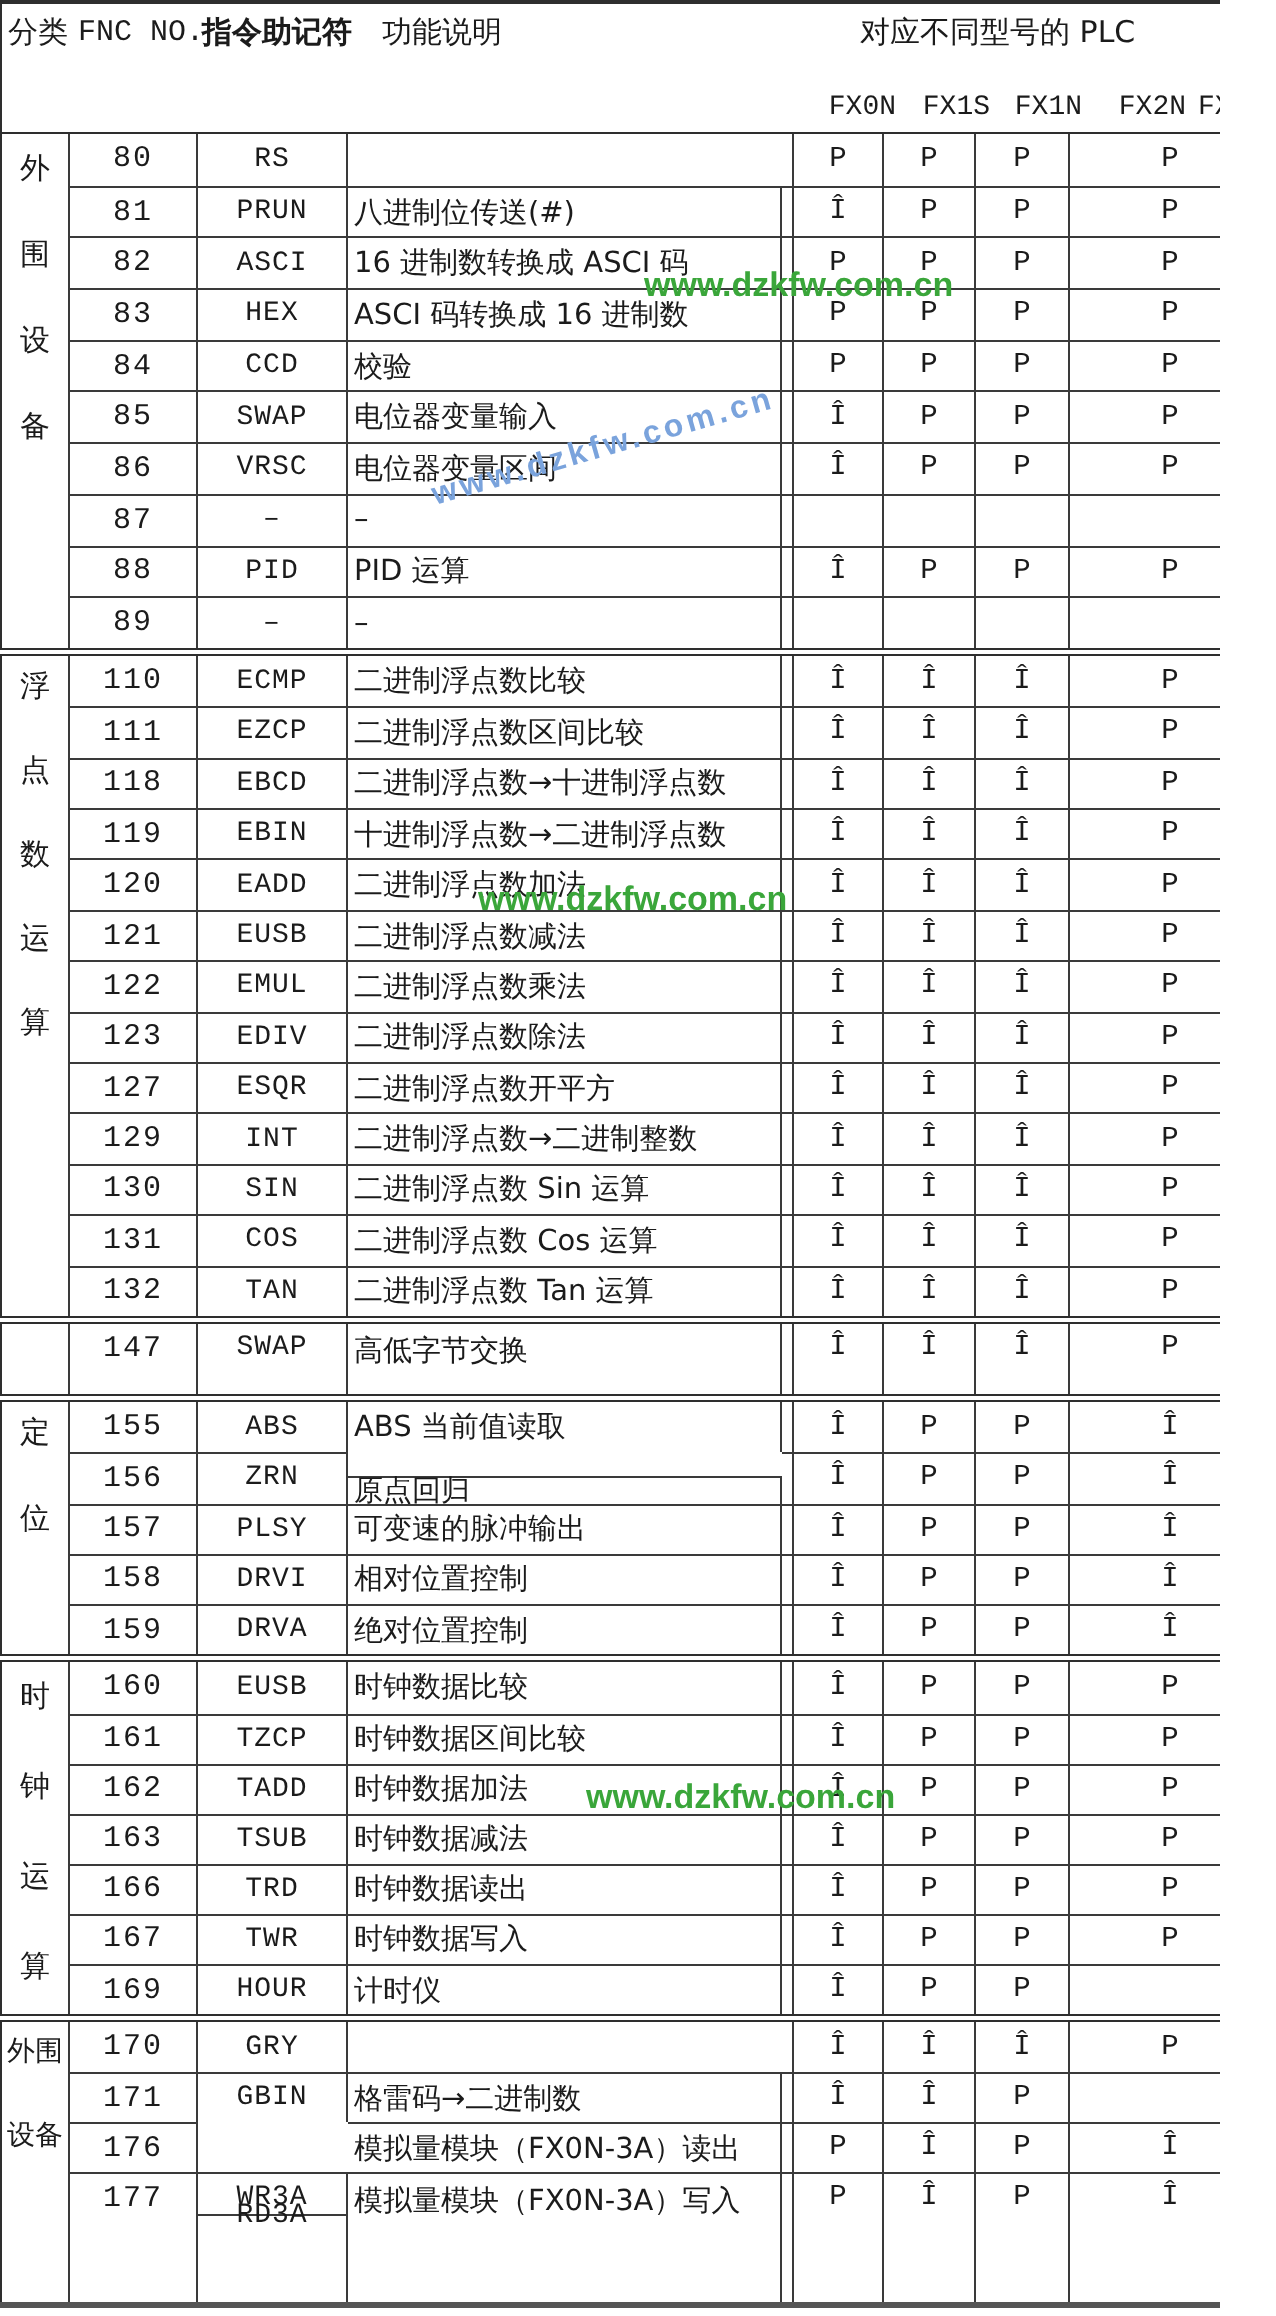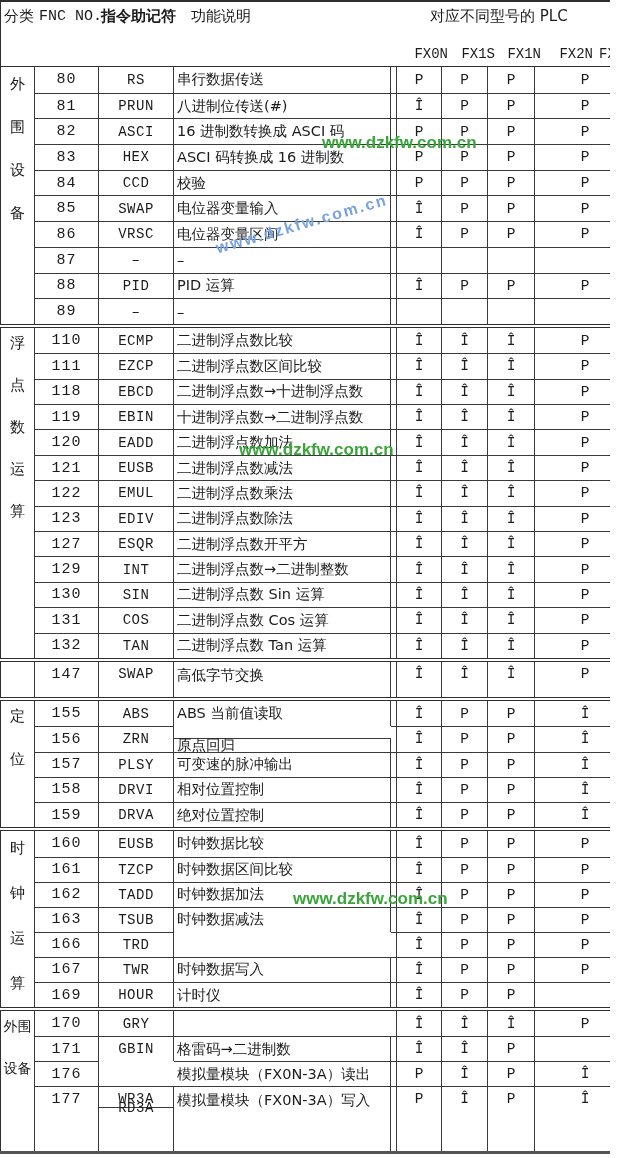--- a/index.html
+++ b/index.html
@@ -140,21 +140,20 @@
   <div id="sections">
       <div class="section sec0">
         <div class="cell c-cat" style="grid-area: 1 / 1 / span 10;">
           <span>外</span>
           <span>围</span>
           <span>设</span>
           <span>备</span>
         </div>
         <div class="cell c-fnc" style="grid-area: 1 / 2;">80</div>
         <div class="cell c-mn" style="grid-area: 1 / 3;">RS</div>
-        <div class="cell c-desc" style="grid-area: 1 / 4;">串行数据传送</div>
         <div class="cell c-gap" style="grid-area: 1 / 5;"></div>
         <div class="cell c-mark" style="grid-area: 1 / 6;">P</div>
         <div class="cell c-mark" style="grid-area: 1 / 7;">P</div>
         <div class="cell c-mark" style="grid-area: 1 / 8;">P</div>
         <div class="cell c-mark lastcol" style="grid-area: 1 / 9;">P</div>
         <div class="cell c-fnc bt" style="grid-area: 2 / 2;">81</div>
         <div class="cell c-mn bt" style="grid-area: 2 / 3;">PRUN</div>
         <div class="cell c-desc bt" style="grid-area: 2 / 4;">八进制位传送(#)</div>
         <div class="cell c-gap bt" style="grid-area: 2 / 5;"></div>
         <div class="cell c-mark bt" style="grid-area: 2 / 6;">Î</div>
@@ -430,20 +429,21 @@
         <div class="cell c-fnc bt" style="grid-area: 4 / 2;">163</div>
         <div class="cell c-mn bt" style="grid-area: 4 / 3;">TSUB</div>
         <div class="cell c-desc bt" style="grid-area: 4 / 4;">时钟数据减法</div>
         <div class="cell c-gap bt" style="grid-area: 4 / 5;"></div>
         <div class="cell c-mark bt" style="grid-area: 4 / 6;">Î</div>
         <div class="cell c-mark bt" style="grid-area: 4 / 7;">P</div>
         <div class="cell c-mark bt" style="grid-area: 4 / 8;">P</div>
         <div class="cell c-mark bt lastcol" style="grid-area: 4 / 9;">P</div>
         <div class="cell c-fnc bt" style="grid-area: 5 / 2;">166</div>
         <div class="cell c-mn bt" style="grid-area: 5 / 3;">TRD</div>
+        <div class="cell c-desc bt" style="grid-area: 5 / 4;">时钟数据读出</div>
         <div class="cell c-gap bt" style="grid-area: 5 / 5;"></div>
         <div class="cell c-mark bt" style="grid-area: 5 / 6;">Î</div>
         <div class="cell c-mark bt" style="grid-area: 5 / 7;">P</div>
         <div class="cell c-mark bt" style="grid-area: 5 / 8;">P</div>
         <div class="cell c-mark bt lastcol" style="grid-area: 5 / 9;">P</div>
         <div class="cell c-fnc bt" style="grid-area: 6 / 2;">167</div>
         <div class="cell c-mn bt" style="grid-area: 6 / 3;">TWR</div>
         <div class="cell c-desc bt" style="grid-area: 6 / 4;">时钟数据写入</div>
         <div class="cell c-gap bt" style="grid-area: 6 / 5;"></div>
         <div class="cell c-mark bt" style="grid-area: 6 / 6;">Î</div>

